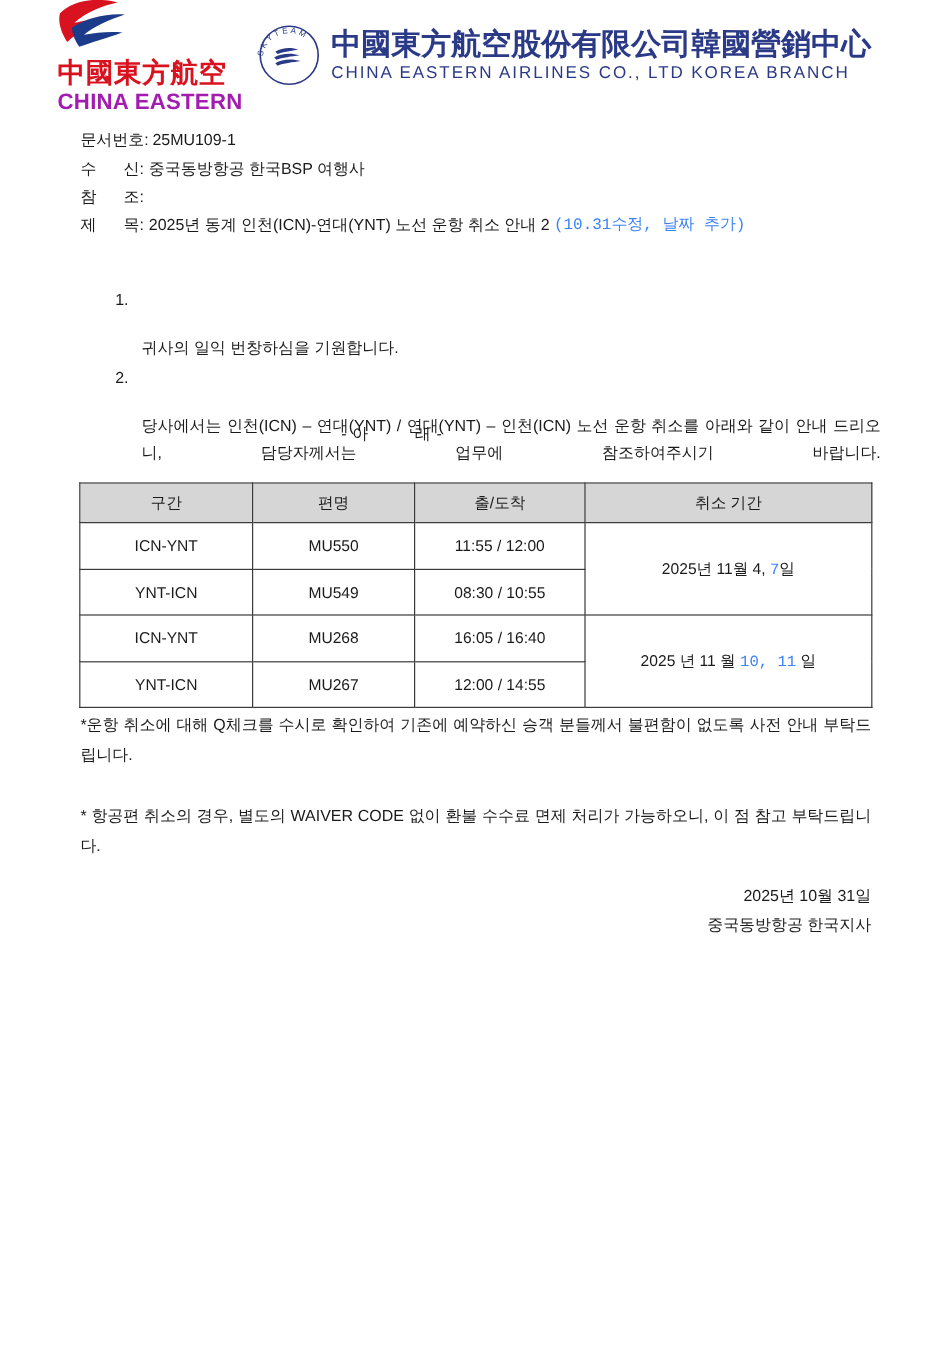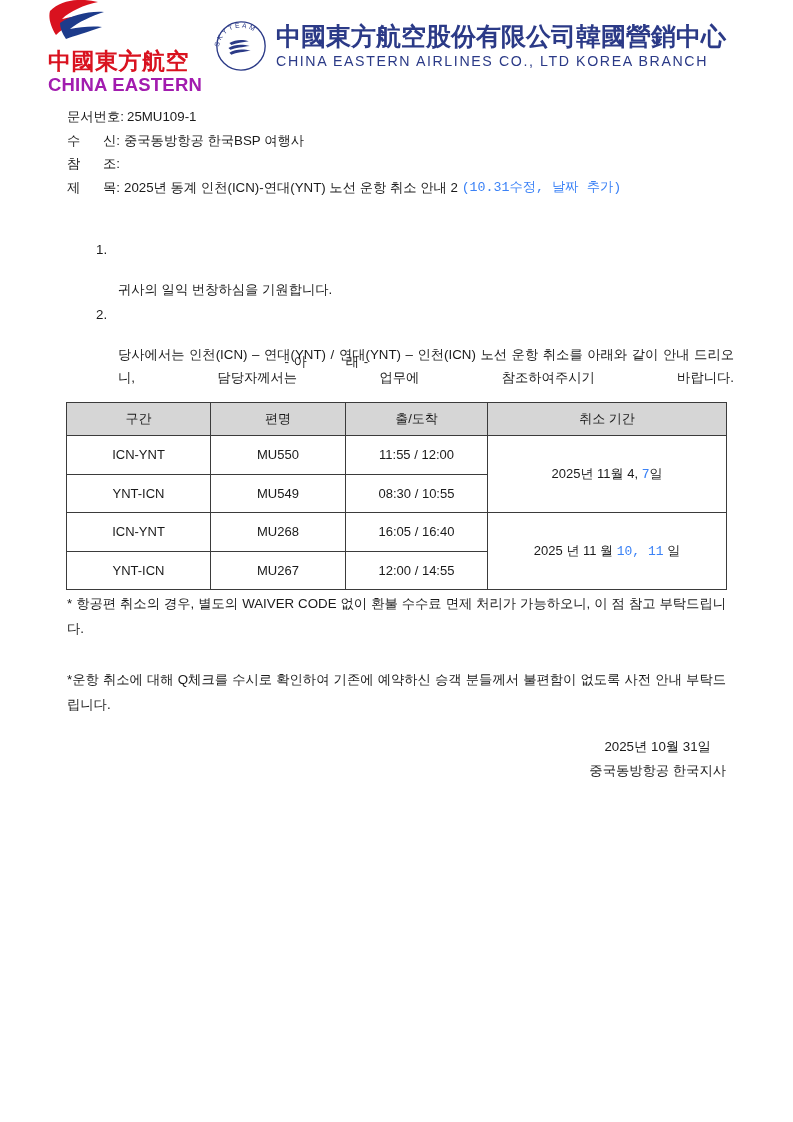--- a/index.html
+++ b/index.html
@@ -164,21 +164,21 @@
     line-height: 25px;
   }
   .note { text-align: justify; margin-bottom: 1px; }
   .note::after { content: ""; display: inline-block; width: 100%; }
 
   
   .sign {
     position: absolute;
     right: 67px;
     top: 735px;
-    text-align: center;
+    text-align: right;
     font-size: 13.3px;
     line-height: 24px;
   }
 </style>
 </head>
 <body>
 
 <div class="letterhead">
 
   <div class="ce-logo-block">
@@ -307,20 +307,20 @@
       <tr>
         <td>YNT-ICN</td>
         <td>MU267</td>
         <td>12:00 / 14:55</td>
       </tr>
     </tbody>
   </table>
 </div>
 
 <div class="notes">
+  <div class="note">*운항 취소에 대해 Q체크를 수시로 확인하여 기존에 예약하신 승객 분들께서 불편함이 없도록 사전 안내 부탁드립니다.</div>
   <div class="note">* 항공편 취소의 경우, 별도의 WAIVER CODE 없이 환불 수수료 면제 처리가 가능하오니, 이 점 참고 부탁드립니다.</div>
-  <div class="note">*운항 취소에 대해 Q체크를 수시로 확인하여 기존에 예약하신 승객 분들께서 불편함이 없도록 사전 안내 부탁드립니다.</div>
 </div>
 
 <div class="sign">
   <div>2025년 10월 31일</div>
   <div>중국동방항공 한국지사</div>
 </div>
 
 </body></html>

